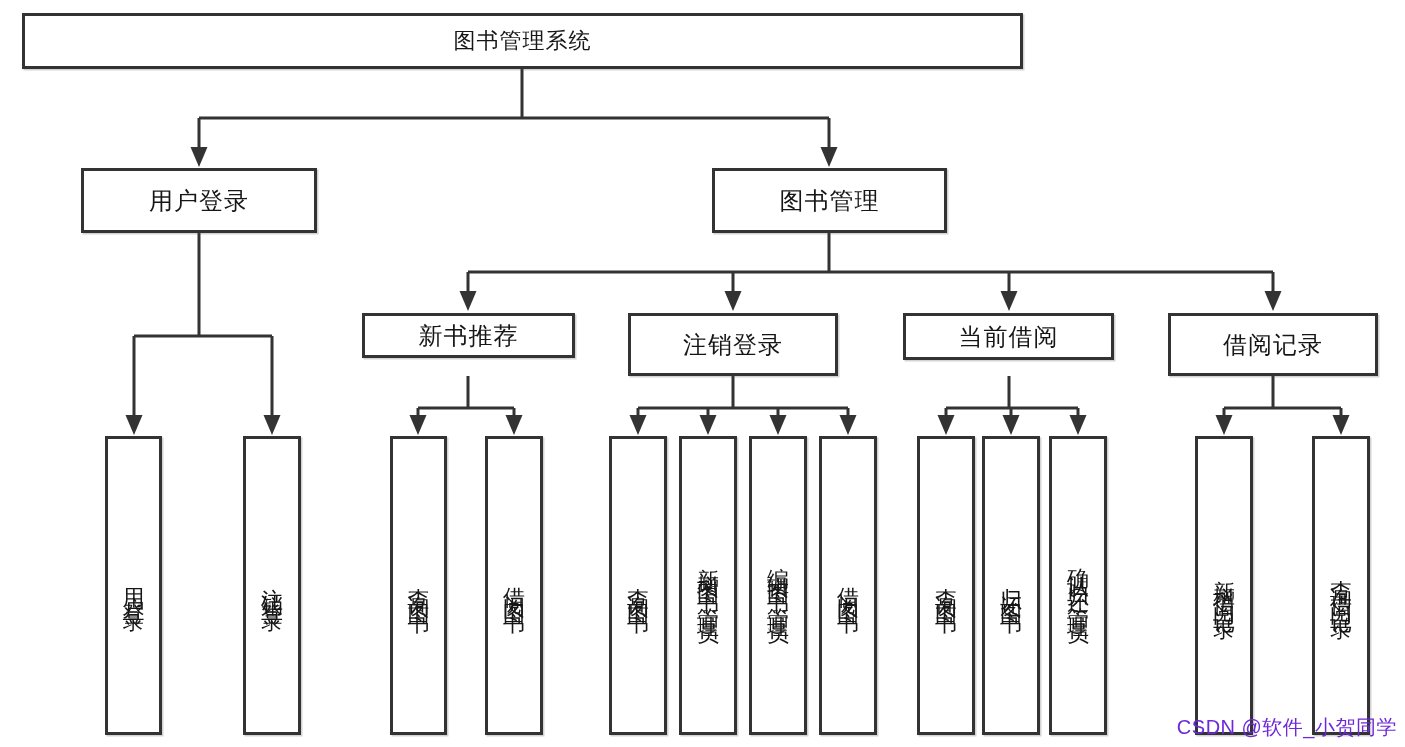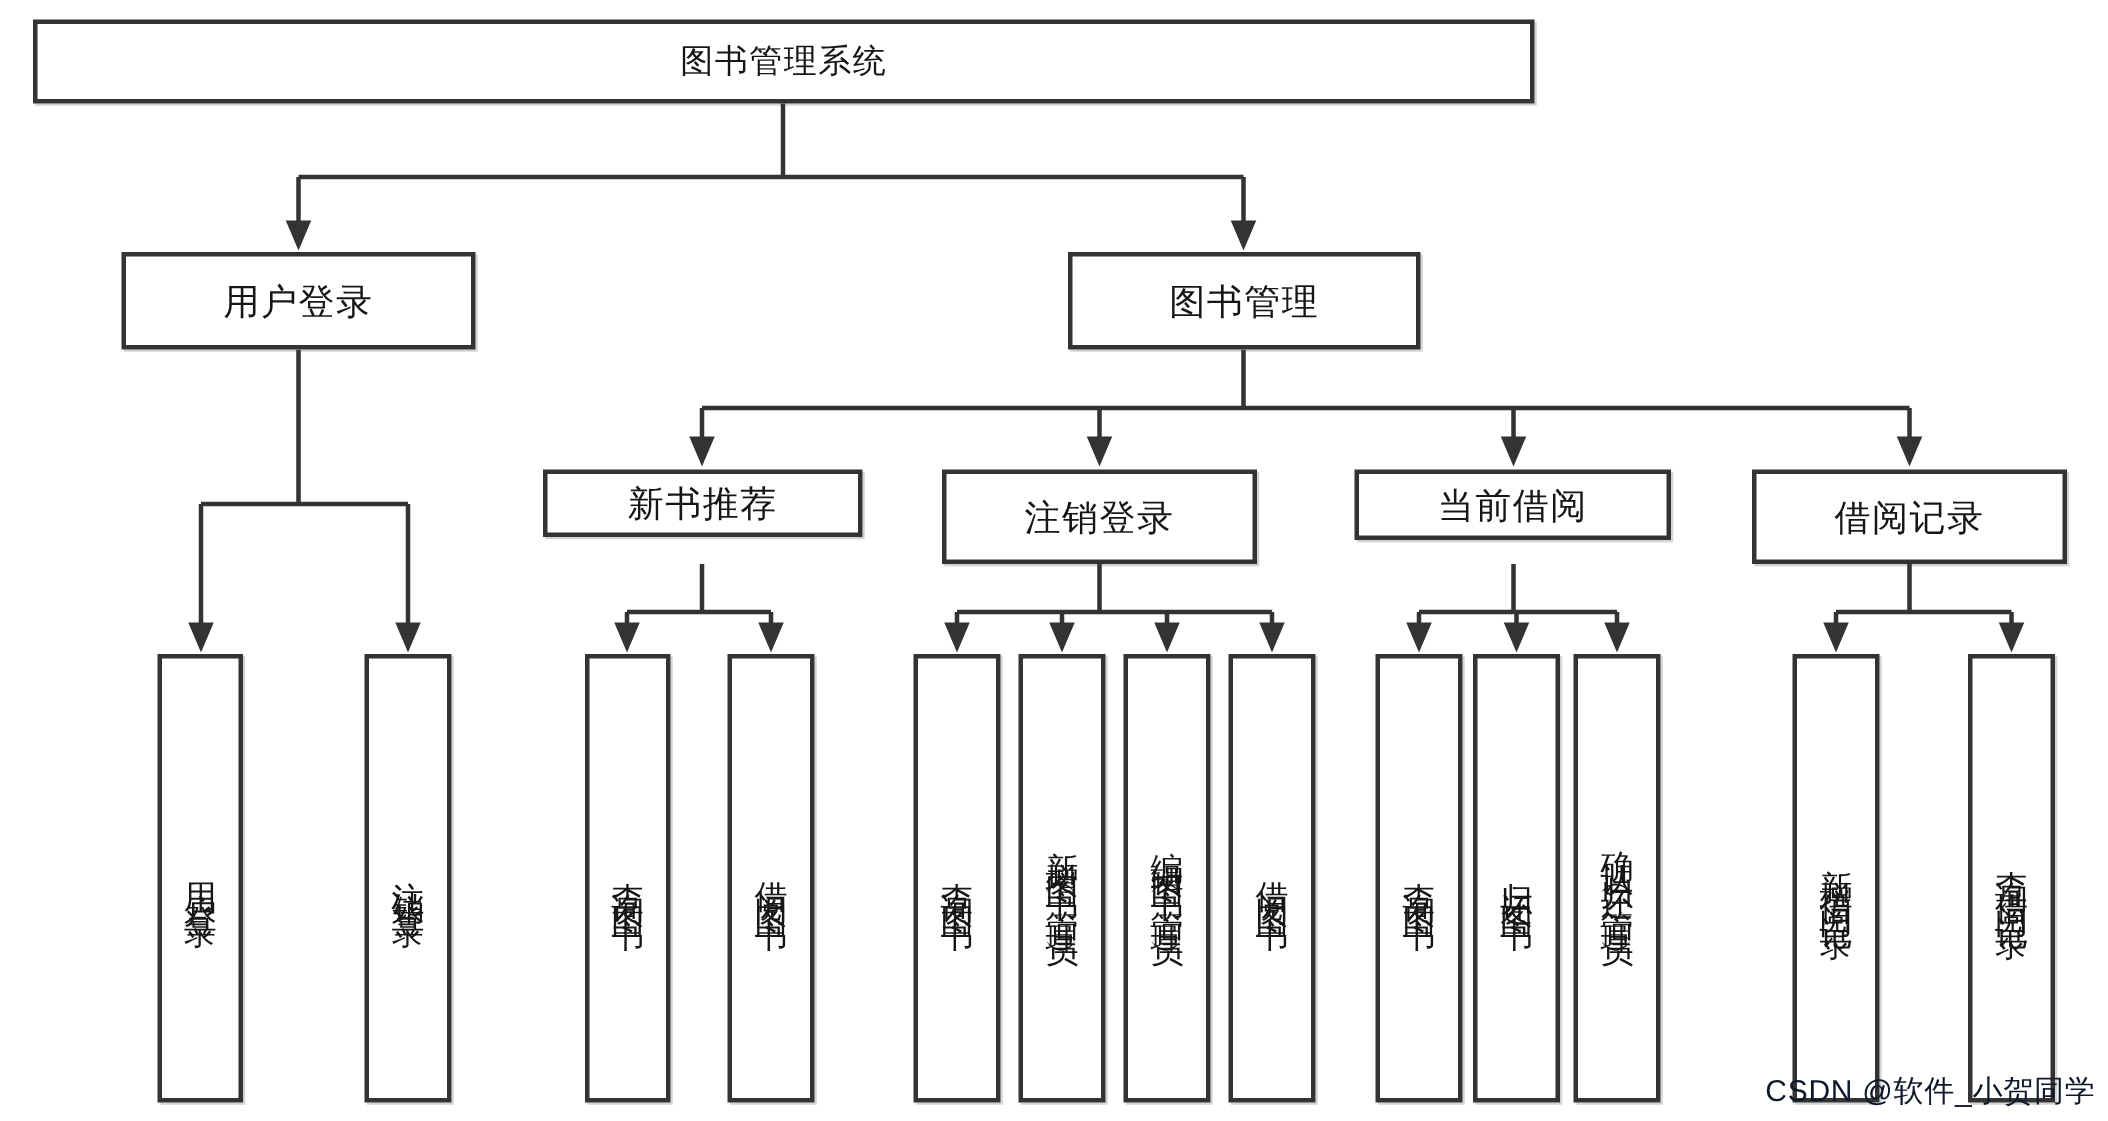--- a/index.html
+++ b/index.html
@@ -30,21 +30,21 @@
     text-orientation:mixed;
     font-size:22px;
     line-height:1;
     letter-spacing:8px;
     white-space:nowrap;
   }
   .watermark{
     position:absolute;
     right:8px;bottom:6px;
     font-size:20px;
-    color:#0f172a;
+    color:#6d28d9;
     letter-spacing:0.5px;
     z-index:5;
     white-space:nowrap;
   }
 </style>
 </head>
 <body>
 
 <div class="canvas">
 

